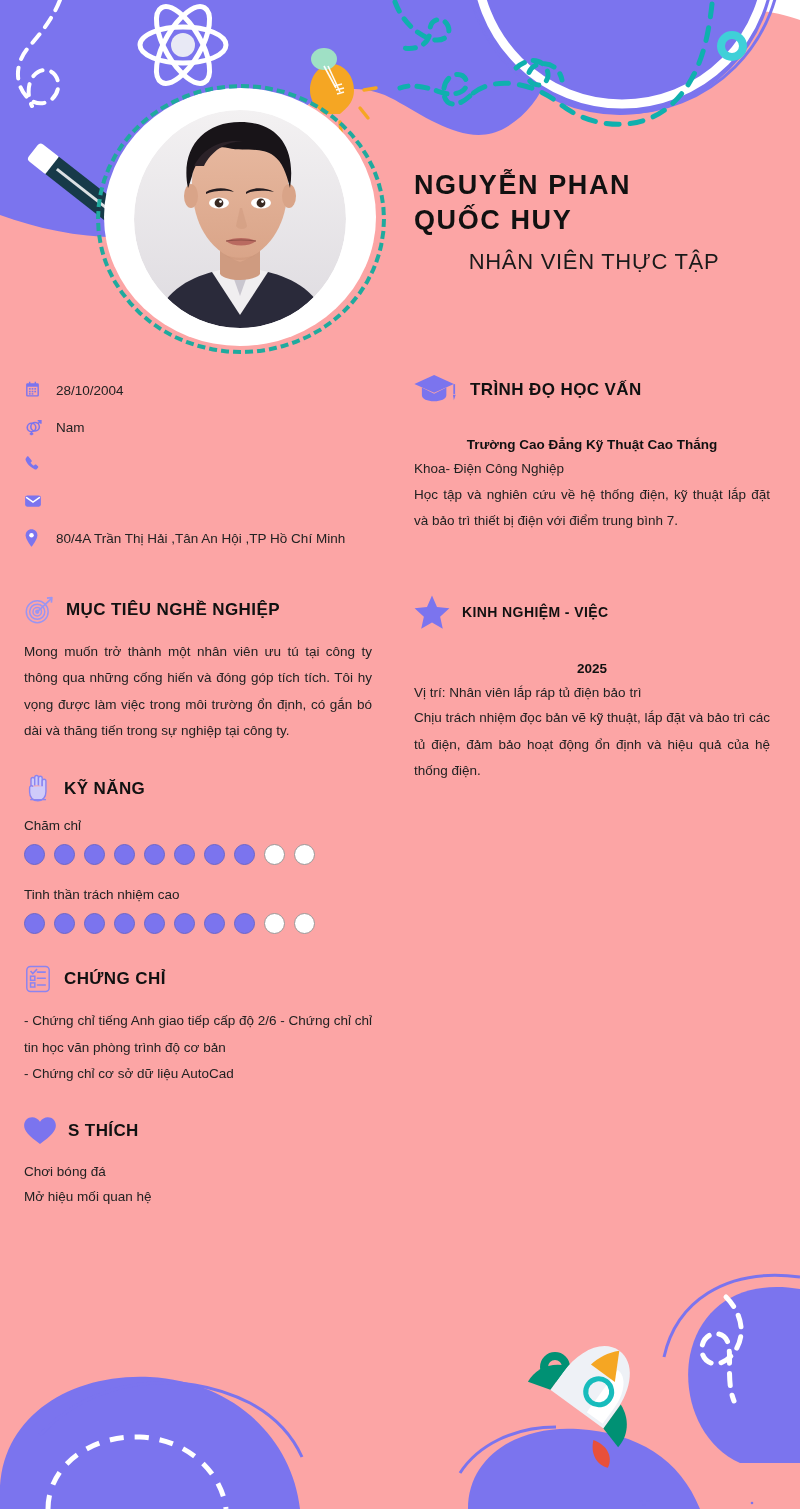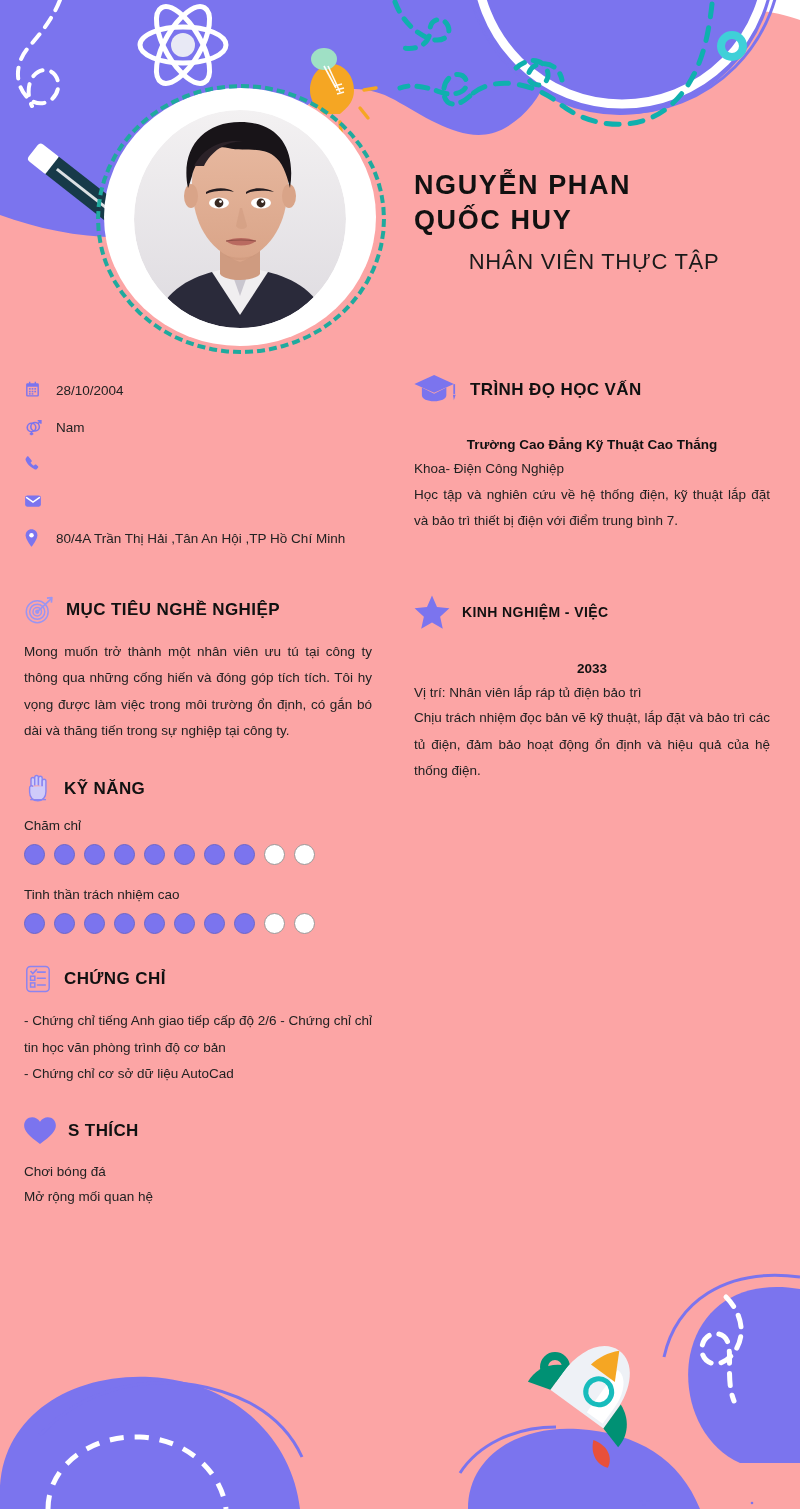--- a/index.html
+++ b/index.html
@@ -491,21 +491,21 @@
 
       <div class="sec-head">
         <span class="sec-ico">
           <svg width="32" height="28" viewBox="0 0 34 30" fill="#7b74ee">
             <path d="M17 29C5 20.4 0 14.8 0 9.2 0 4 3.8 0.4 8.6 0.4c3.3 0 6.3 1.8 8.4 4.8 2.1-3 5.1-4.8 8.4-4.8C30.2 0.4 34 4 34 9.2 34 14.8 29 20.4 17 29z"></path>
           </svg>
         </span>
         <span class="sec-title">S THÍCH</span>
       </div>
       <div class="body-plain">Chơi bóng đá</div>
-      <div class="body-plain">Mở rộng mối quan hệ</div>
+      <div class="body-plain">Mở hiệu mối quan hệ</div>
 
     </div>
 
     <div class="col-right">
 
       <div class="r-sec">
         <div class="sec-head">
           <span class="sec-ico">
             <svg width="44" height="32" viewBox="0 0 46 34" fill="#7b74ee">
               <path d="M21 1 L42 10.5 L21 20 L0 10.5 Z"></path>
@@ -523,21 +523,21 @@
 
       <div class="r-sec2">
         <div class="sec-head">
           <span class="sec-ico">
             <svg width="36" height="35" viewBox="0 0 38 37" fill="#7b74ee">
               <path d="M19 0.5 L24.3 12.6 L37.4 14 L27.6 22.9 L30.4 35.8 L19 29.2 L7.6 35.8 L10.4 22.9 L0.6 14 L13.7 12.6 Z"></path>
             </svg>
           </span>
           <span class="sec-title sm">KINH NGHIỆM - VIỆC</span>
         </div>
-        <div class="body-bold">2033</div>
+        <div class="body-bold">2025</div>
         <div class="body-plain">Vị trí: Nhân viên lắp ráp tủ điện bảo trì</div>
         <div class="body-just">Chịu trách nhiệm đọc bản vẽ kỹ thuật, lắp đặt và bảo trì các tủ điện, đảm bảo hoạt động ổn định và hiệu quả của hệ thống điện.</div>
       </div>
 
     </div>
   </div>
 
   <div class="footer-decor">
     <svg width="800" height="260" viewBox="0 0 800 260" xmlns="http://www.w3.org/2000/svg">
 

